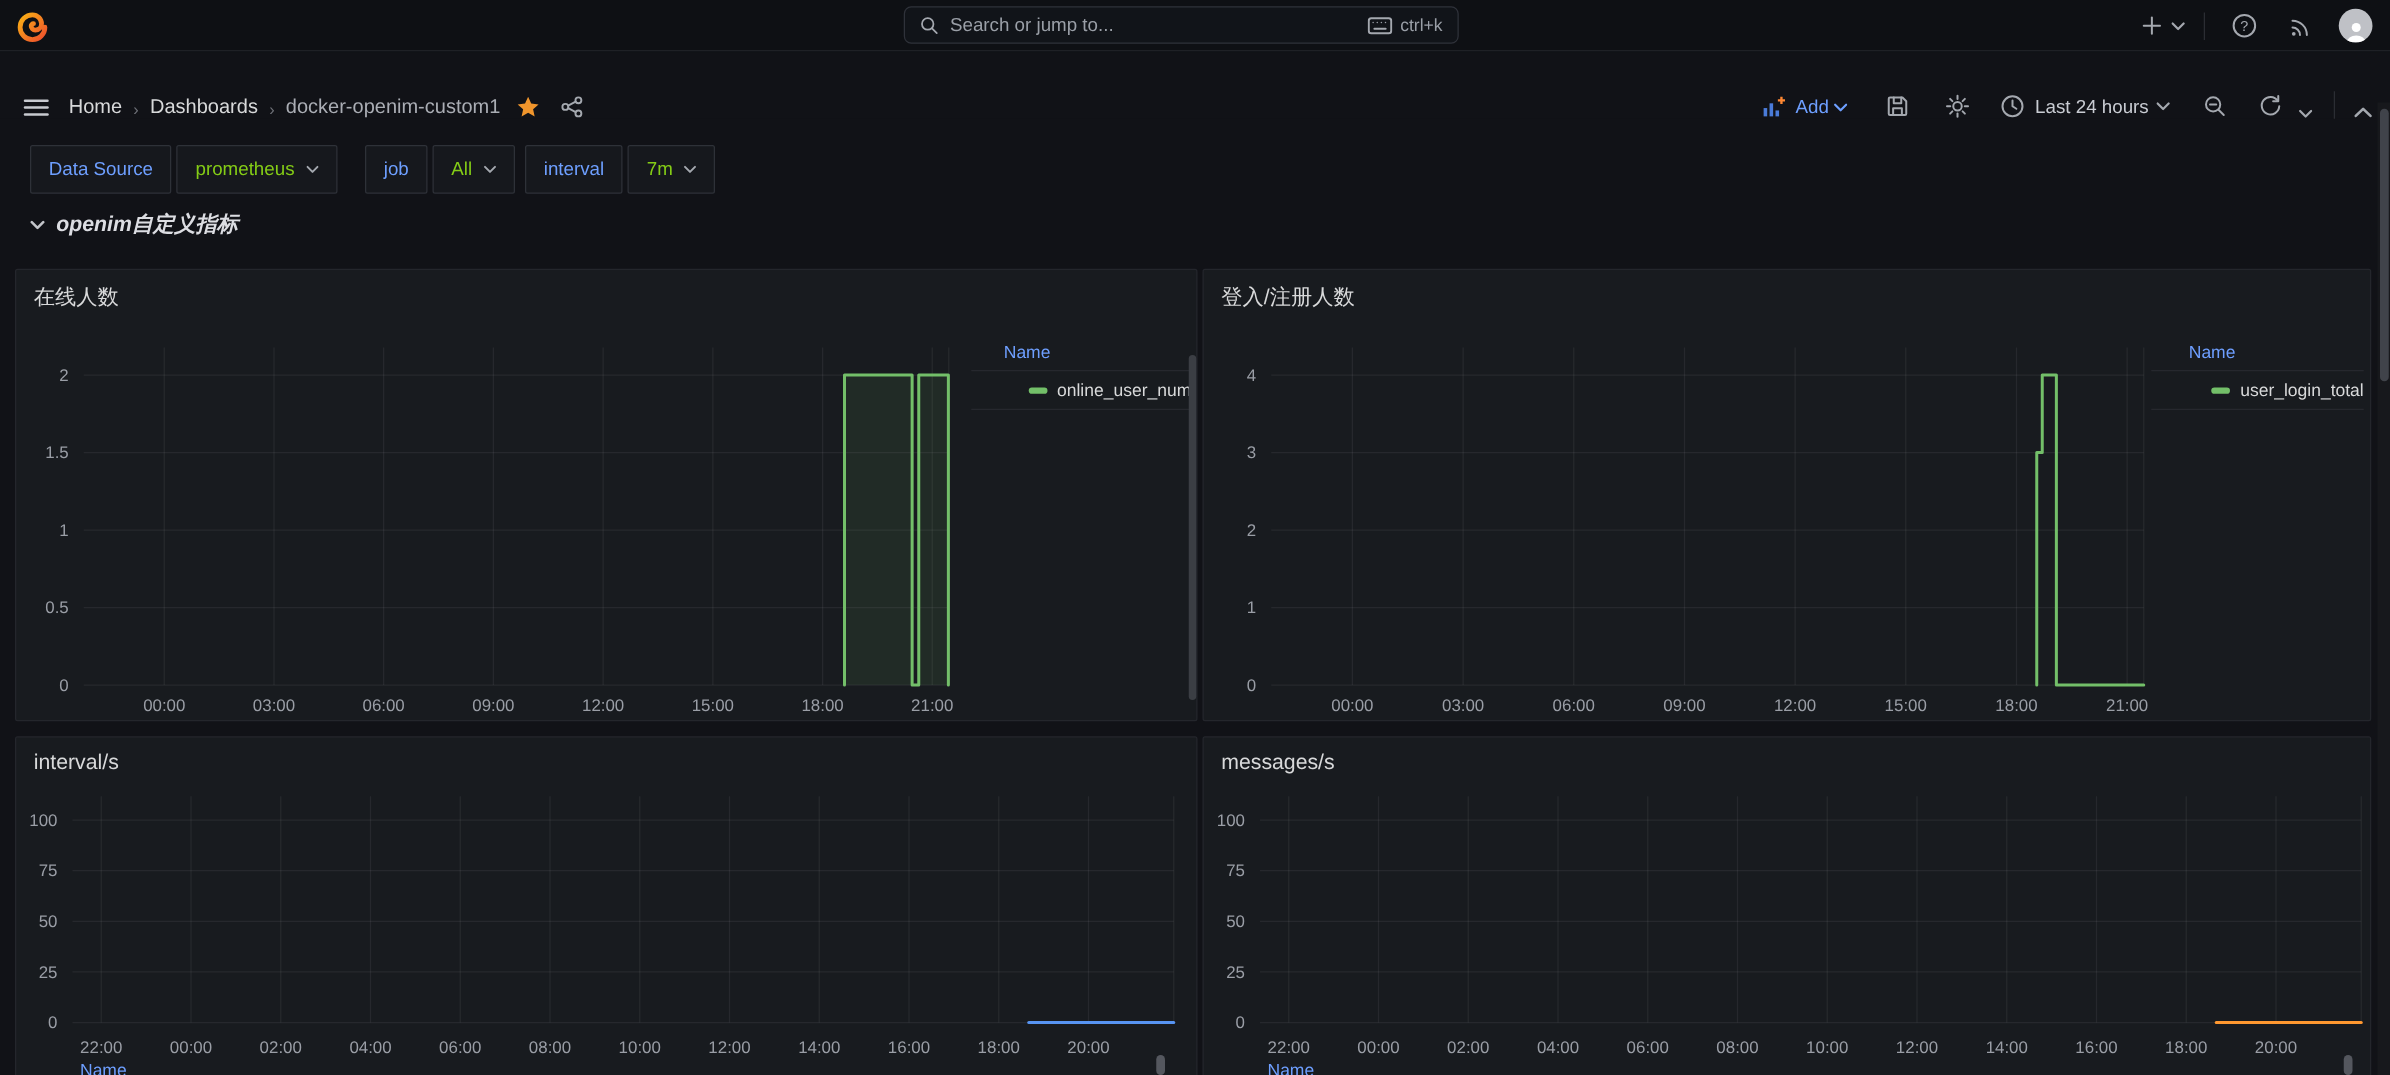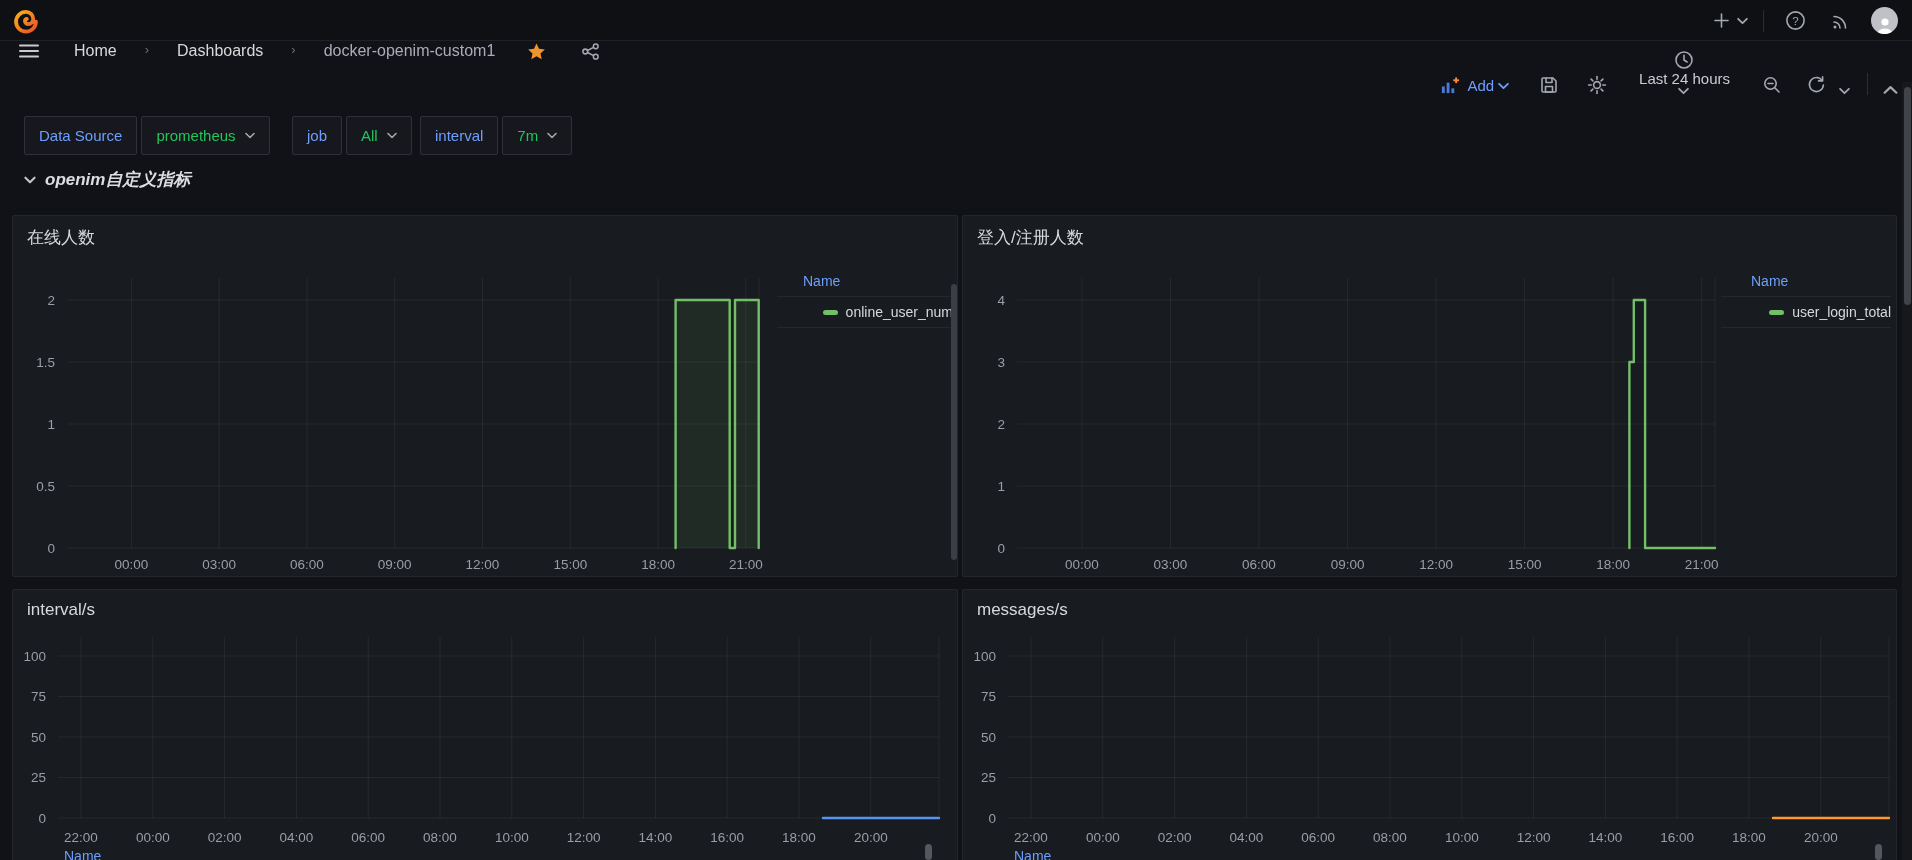--- a/index.html
+++ b/index.html
@@ -16,34 +16,34 @@
     background:#111419; border:1px solid #2f323a; border-radius:6px;
     display:flex; align-items:center; padding:0 12px; color:#8e939b; cursor:text; }
   .searchbox .ph { flex:1; margin-left:9px; font-size:15px; color:#9a9fa7; }
   .kbd { display:flex; align-items:center; gap:6px; color:#9a9fa7; font-size:14px; }
   .nav-right { position:absolute; right:14px; top:0; height:41px; display:flex; align-items:center; }
   .navbtn { display:flex; align-items:center; justify-content:center; cursor:pointer; }
   .vdiv { width:1px; height:22px; background:#2b2d33; }
   .avatar { width:27px; height:27px; border-radius:50%; background:#bfc1c6; display:flex; align-items:flex-end; justify-content:center; overflow:hidden; }
   
   .toolbar { position:absolute; left:0; top:42px; width:1912px; height:53px; background:#111217; }
-  .crumbs { position:absolute; left:18px; top:0; height:53px; display:flex; align-items:flex-start; gap:28px; }
+  .crumbs { position:absolute; left:18px; top:0; height:53px; display:flex; align-items:flex-end; gap:9px; }
   .crumb { font-size:16px; cursor:pointer; }
   .crumb.lite { color:#d8d9da; }
   .crumb.dim { color:#aaadb4; }
   .crumb-sep { color:#6e7077; font-size:13px; }
   .tb-right { position:absolute; right:14px; top:0; height:53px; display:flex; align-items:flex-end; }
   .addlbl { color:#6e9fff; font-size:15px; margin:0 4px 0 7px; cursor:pointer; }
   .timelbl { color:#c9ccd3; font-size:15px; margin:0 6px 0 8px; cursor:pointer; }
   
   .vargroup { position:absolute; top:116px; display:flex; gap:4px; height:39px; }
   .pill { height:39px; display:flex; align-items:center; padding:0 14px;
     background:#16181d; border:1px solid #2e3138; border-radius:2px; font-size:15px; }
   .pill.lab { color:#6e9fff; font-weight:500; cursor:pointer; }
-  .pill.val { color:#22c55e; gap:9px; cursor:pointer; }
+  .pill.val { color:#84cc16; gap:9px; cursor:pointer; }
   
   .sectionrow { position:absolute; left:24px; top:168px; display:flex; align-items:center; gap:9px; cursor:pointer;font-style:italic; }
   .sectionrow .ttl { font-size:17px; font-weight:700; color:#dcdde2; }
   
   .panel { position:absolute; background:#181b1f; border:1px solid #24262c; border-radius:2px; }
   .ptitle { position:absolute; left:14px; top:10px; font-size:17px; font-weight:500; color:#d8d9da; }
   .chart-host { position:absolute; inset:0; }
   .chart-host svg { position:absolute; left:0; top:0; }
   
   .lgR { position:absolute; font-size:14px; }
@@ -67,20 +67,38 @@
   <svg class="logo" viewBox="0 0 24 24">
     <defs>
       <linearGradient id="glg" x1="0" y1="0" x2="1" y2="1">
         <stop offset="0" stop-color="#F9B114"></stop>
           <stop offset="1" stop-color="#EE4E2D"></stop>
       </linearGradient>
     </defs>
     <path d="M20.5 13.5a8.5 8.5 0 1 1-8.5-8.5 6.2 6.2 0 0 1 6.2 6.2 4.3 4.3 0 0 1-4.3 4.3 2.8 2.8 0 0 1-2.8-2.8 1.6 1.6 0 0 1 1.6-1.6" fill="none" stroke="url(#glg)" stroke-width="3.3" stroke-linecap="round"></path>
   </svg>
 
+  <div class="searchbox">
+    <svg width="15" height="15" viewBox="0 0 17 17" class="ic">
+      <circle cx="7" cy="7" r="5.2"></circle>
+        <line x1="10.9" y1="10.9" x2="15.2" y2="15.2"></line>
+    </svg>
+    <span class="ph">Search or jump to...</span>
+    <span class="kbd">
+      <svg width="20" height="15" viewBox="0 0 20 15" class="ic">
+        <rect x="1" y="1.5" width="18" height="12" rx="2"></rect>
+        <circle cx="4.5" cy="5" r="0.6" fill="#9a9fa7" stroke="none"></circle>
+          <circle cx="7.8" cy="5" r="0.6" fill="#9a9fa7" stroke="none"></circle>
+        <circle cx="11.1" cy="5" r="0.6" fill="#9a9fa7" stroke="none"></circle>
+          <circle cx="14.4" cy="5" r="0.6" fill="#9a9fa7" stroke="none"></circle>
+        <line x1="5.5" y1="10" x2="14.5" y2="10"></line>
+      </svg>
+      <span>ctrl+k</span>
+    </span>
+  </div>
 
   <div class="nav-right">
     <span class="navbtn" style="margin-right:7px;">
       <svg width="17" height="17" viewBox="0 0 17 17" class="ic">
         <line x1="8.5" y1="2" x2="8.5" y2="15"></line>
           <line x1="2" y1="8.5" x2="15" y2="8.5"></line>
       </svg>
     </span>
     <span class="navbtn" style="margin-right:15px;">
       <svg width="11" height="8" viewBox="0 0 10 7" class="ic">
@@ -167,21 +185,21 @@
         <line x1="10" y1="1.6" x2="10" y2="4.2"></line>
           <line x1="10" y1="15.8" x2="10" y2="18.4"></line>
         <line x1="1.6" y1="10" x2="4.2" y2="10"></line>
           <line x1="15.8" y1="10" x2="18.4" y2="10"></line>
         <line x1="4.1" y1="4.1" x2="5.9" y2="5.9"></line>
           <line x1="14.1" y1="14.1" x2="15.9" y2="15.9"></line>
         <line x1="4.1" y1="15.9" x2="5.9" y2="14.1"></line>
           <line x1="14.1" y1="5.9" x2="15.9" y2="4.1"></line>
       </svg>
     </span>
-    <span class="navbtn" style="margin-left:24px;flex-direction:column;">
+    <span class="navbtn" style="margin-left:24px;">
       <svg width="20" height="20" viewBox="0 0 20 20" class="ic">
         <circle cx="10" cy="10" r="8"></circle>
           <path d="M10 5.3V10l3.1 2"></path>
       </svg>
       <span class="timelbl">Last 24 hours</span>
       <svg width="11" height="8" viewBox="0 0 10 7" class="ic">
         <polyline points="1,1.5 5,5.5 9,1.5"></polyline>
       </svg>
     </span>
     <span class="navbtn" style="margin-left:26px;">

